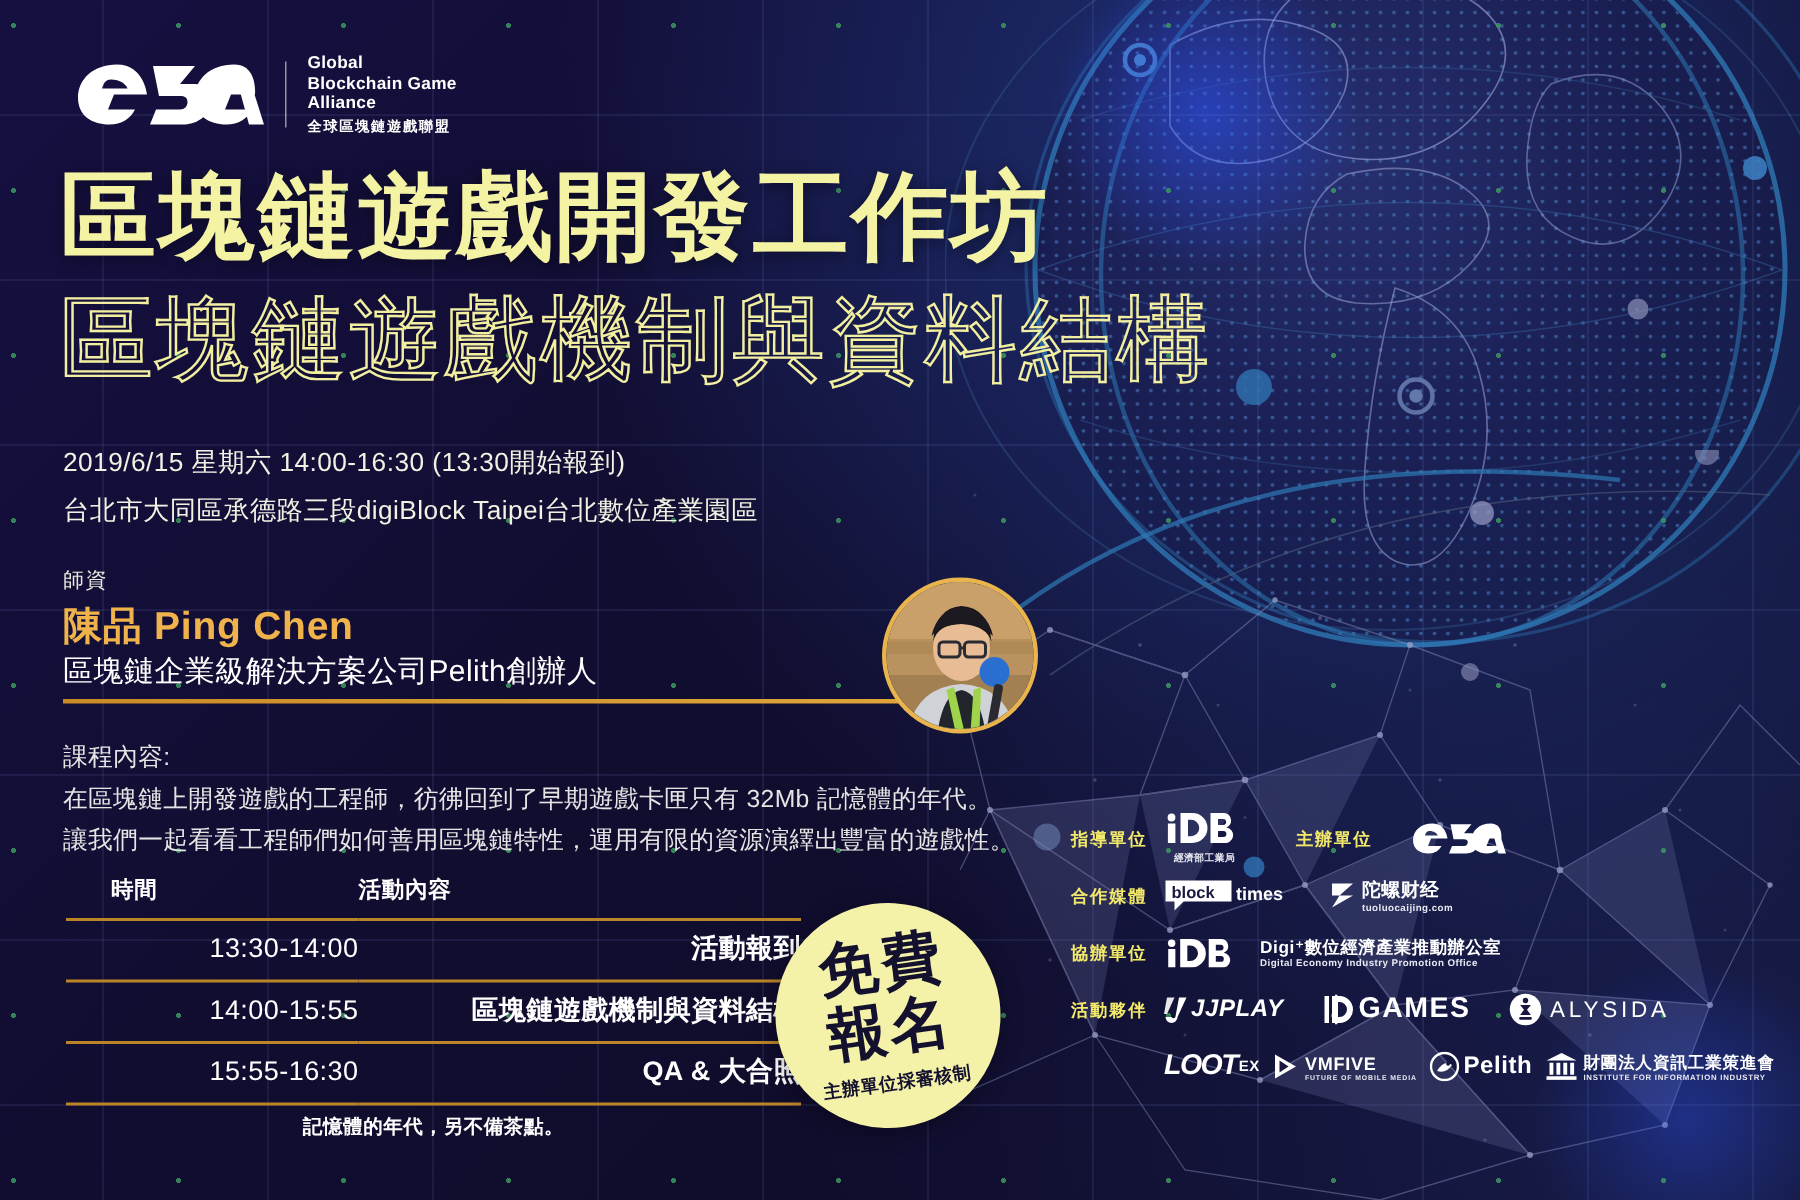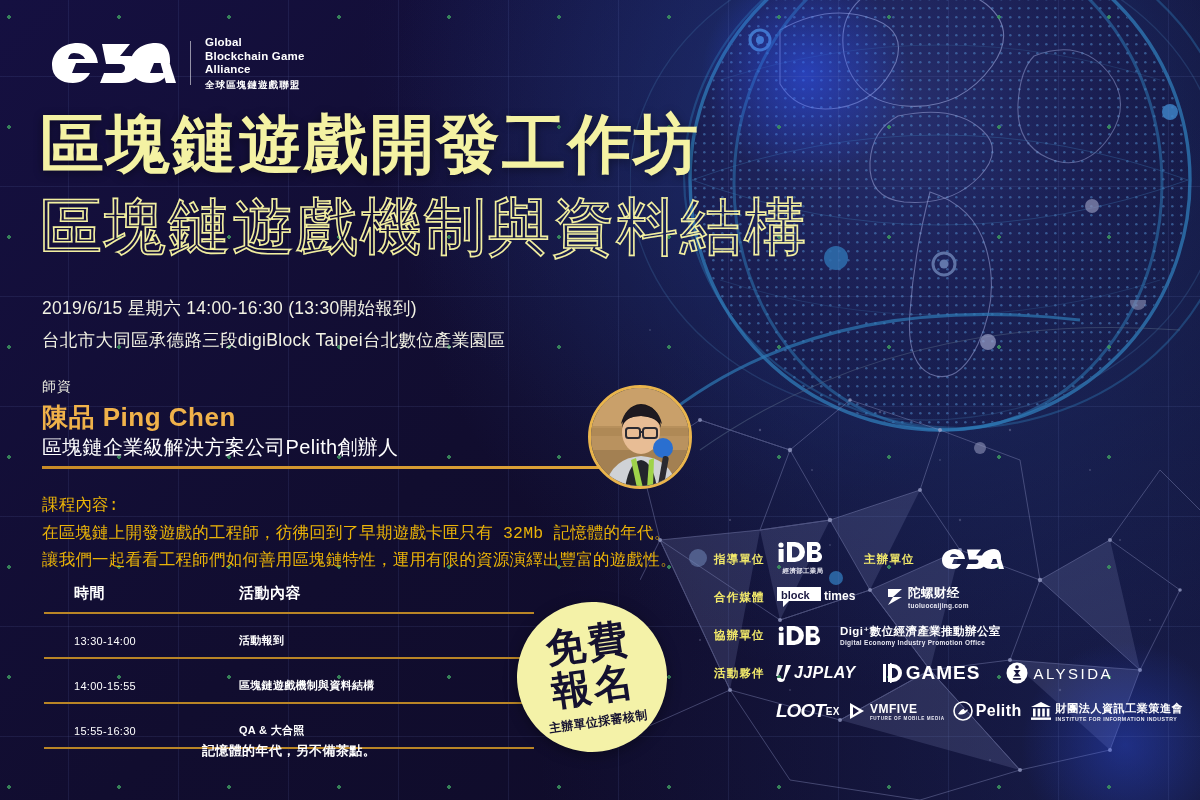--- a/index.html
+++ b/index.html
@@ -56,27 +56,27 @@
   .sp-label{position:absolute;left:42px;top:378px;font-size:14px;color:#e9e9dd;letter-spacing:1px;}
   .sp-name{position:absolute;left:42px;top:400px;font-size:26px;font-weight:800;
     color:#f0b24a;letter-spacing:.5px;}
   .sp-role{position:absolute;left:42px;top:434px;font-size:20px;color:#ffffff;letter-spacing:.3px;}
   .sp-rule{position:absolute;left:42px;top:466px;width:607px;height:3px;
     background:linear-gradient(90deg,#c98b27,#e0a63a);}
   .sp-photo{position:absolute;left:588px;top:385px;width:104px;height:104px;border-radius:50%;
     border:3px solid #e9b44c;overflow:hidden;background:#24324a;}
   
   .desc{position:absolute;left:42px;top:492px;font-size:16.5px;line-height:1.68;
-    color:#eab308;letter-spacing:.2px;font-family:Liberation Mono, monospace;}
+    color:#e5e5e5;letter-spacing:.2px;}
   
   .sched{position:absolute;left:44px;top:584px;width:490px;}
   .sched table{border-collapse:collapse;width:100%;}
   .sched th{font-size:15px;font-weight:700;color:#fff;text-align:left;padding:0 0 9px 0;letter-spacing:.5px;}
   .sched th.c1,.sched td.c1{padding-left:30px;width:195px;}
-  .sched td{font-size:11px;color:#fff;padding:19px 0 9px 0;letter-spacing:.3px;}
+  .sched td{font-size:18px;color:#fff;padding:6px 0 9px 0;letter-spacing:.3px;text-align:right;}
   .sched td.c2,.sched th.c2{font-weight:700;}
   .sched tr{border-bottom:2px solid #b98526;}
   .sched thead tr{border-bottom:2px solid #b98526;}
   .sched-note{position:absolute;left:44px;top:742px;width:490px;text-align:center;
     font-size:13px;font-weight:700;color:#fff;letter-spacing:.4px;}
   
   .badge{position:absolute;left:517px;top:602px;width:150px;height:150px;border-radius:50%;
     background:#f4f2a8;transform:rotate(-8deg);
     display:flex;flex-direction:column;align-items:center;justify-content:center;
     box-shadow:0 3px 14px rgba(0,0,0,.35);}

